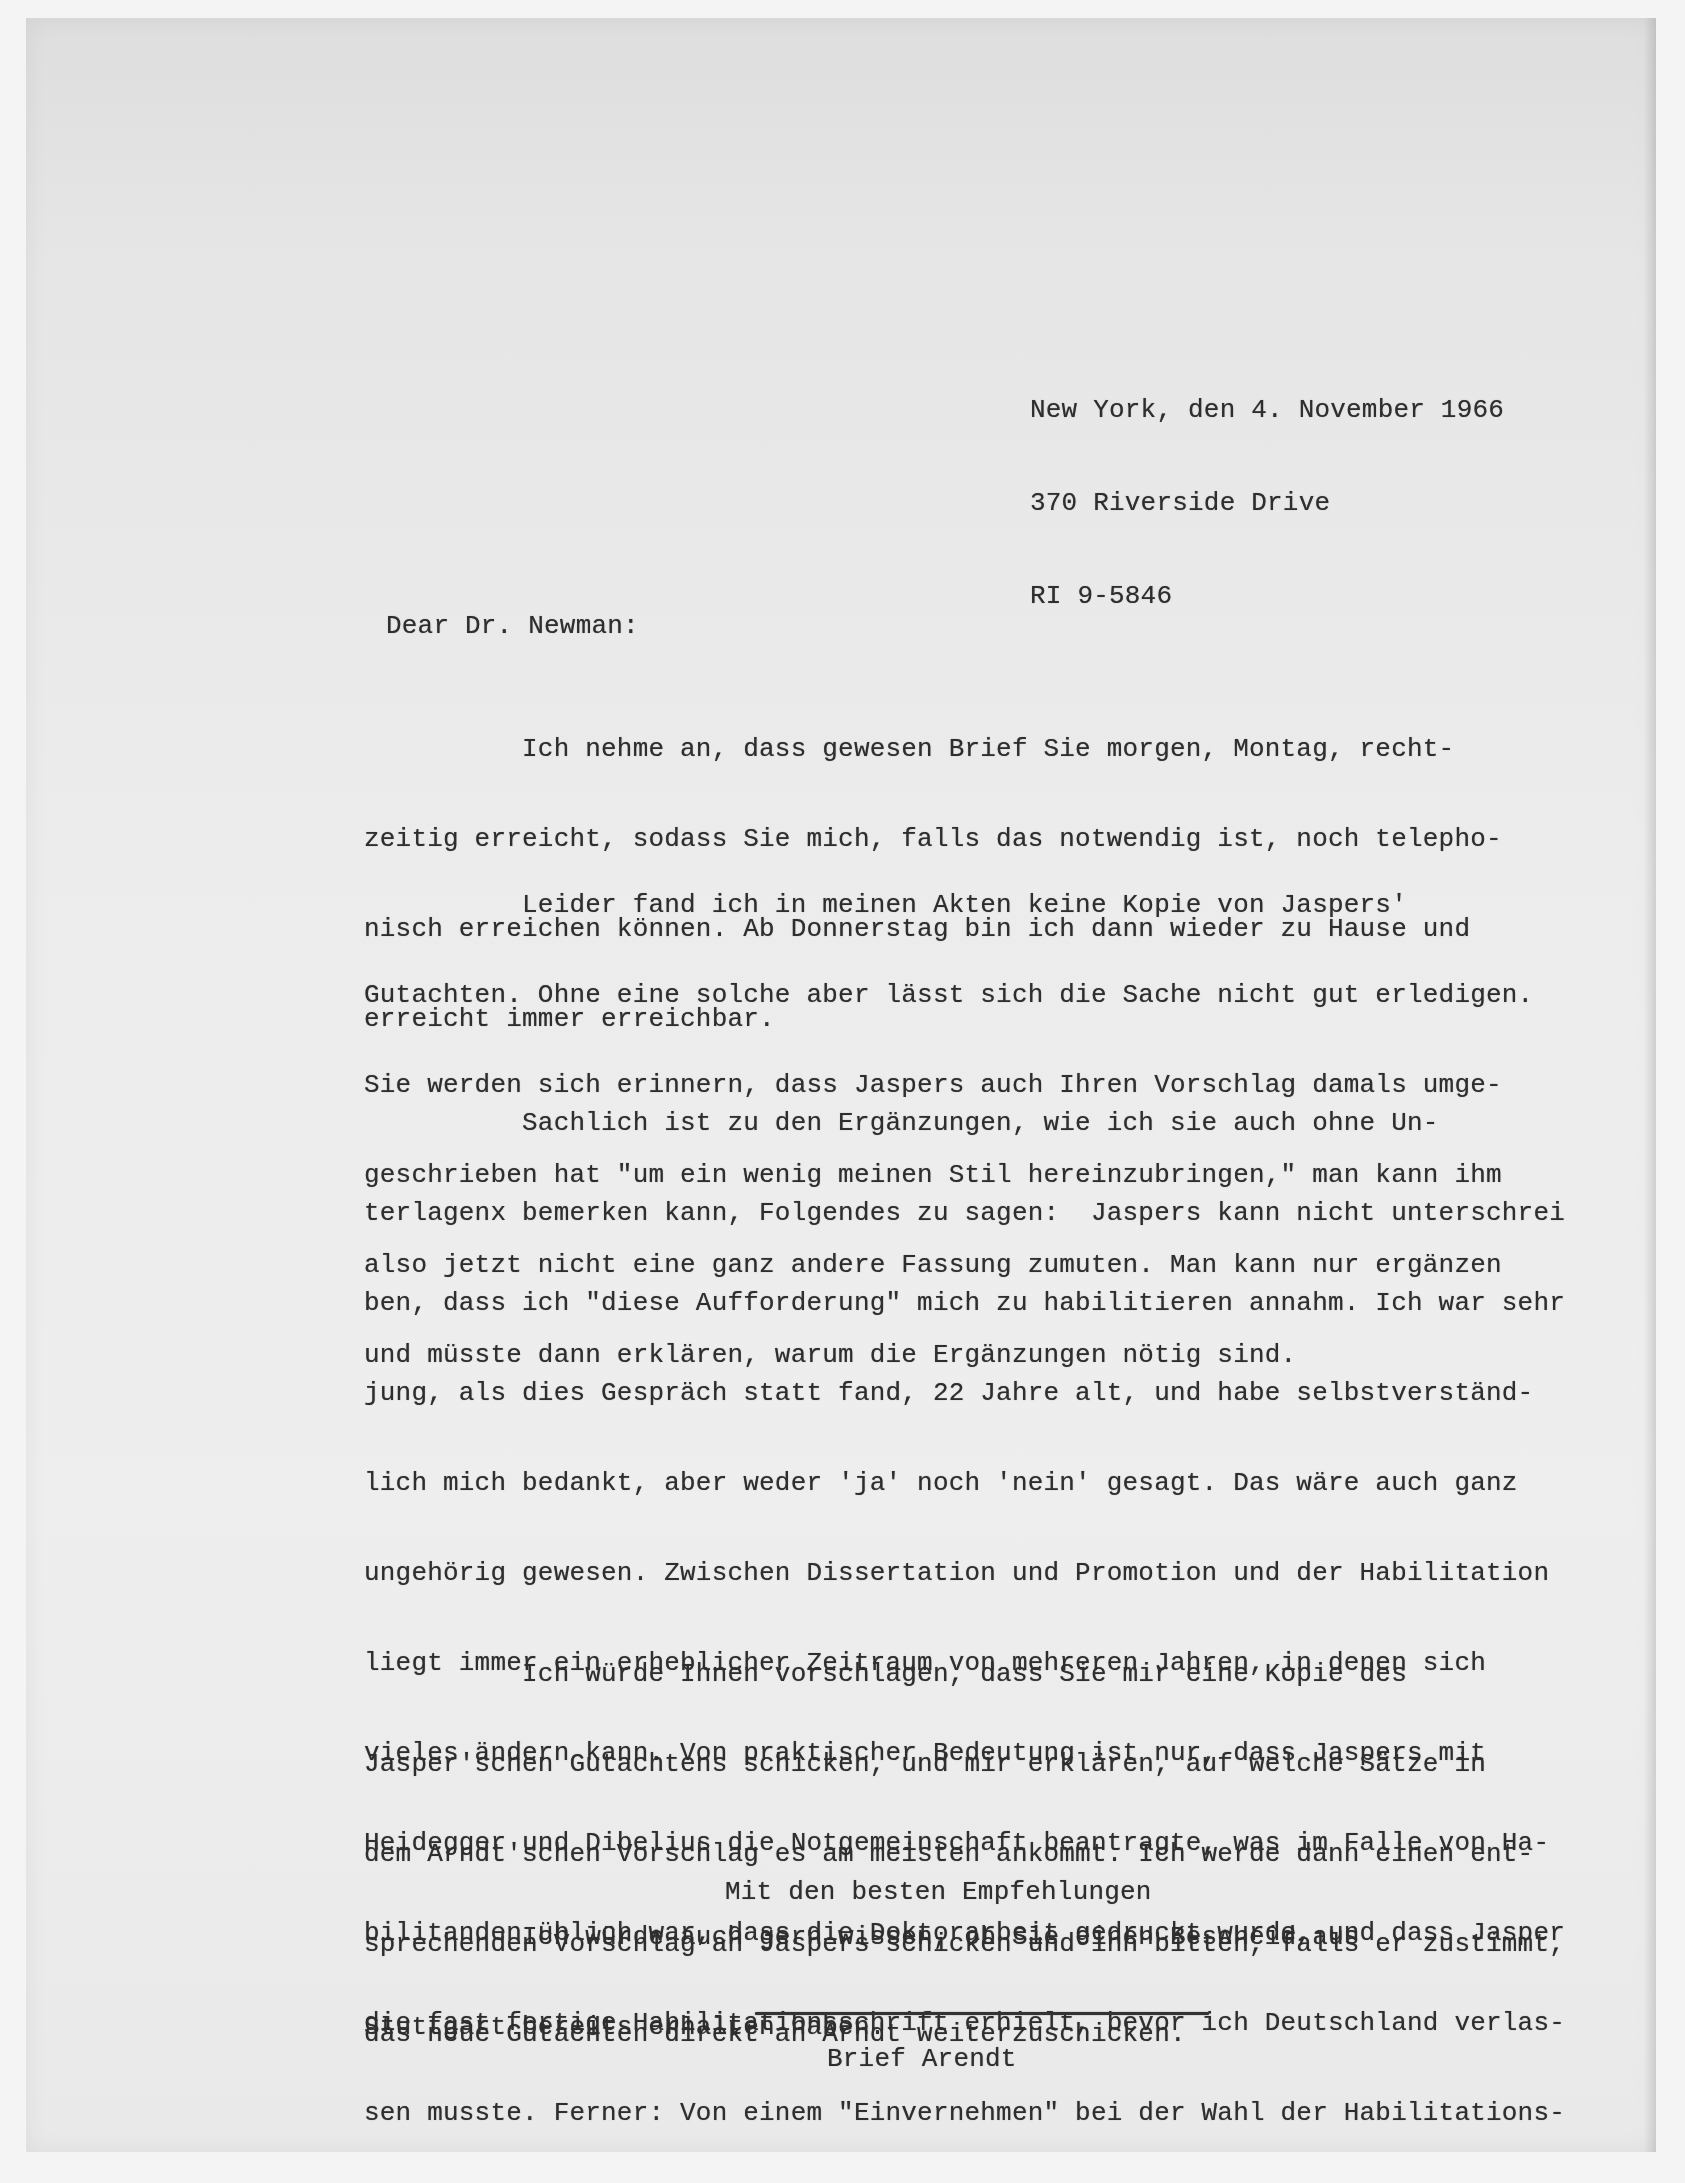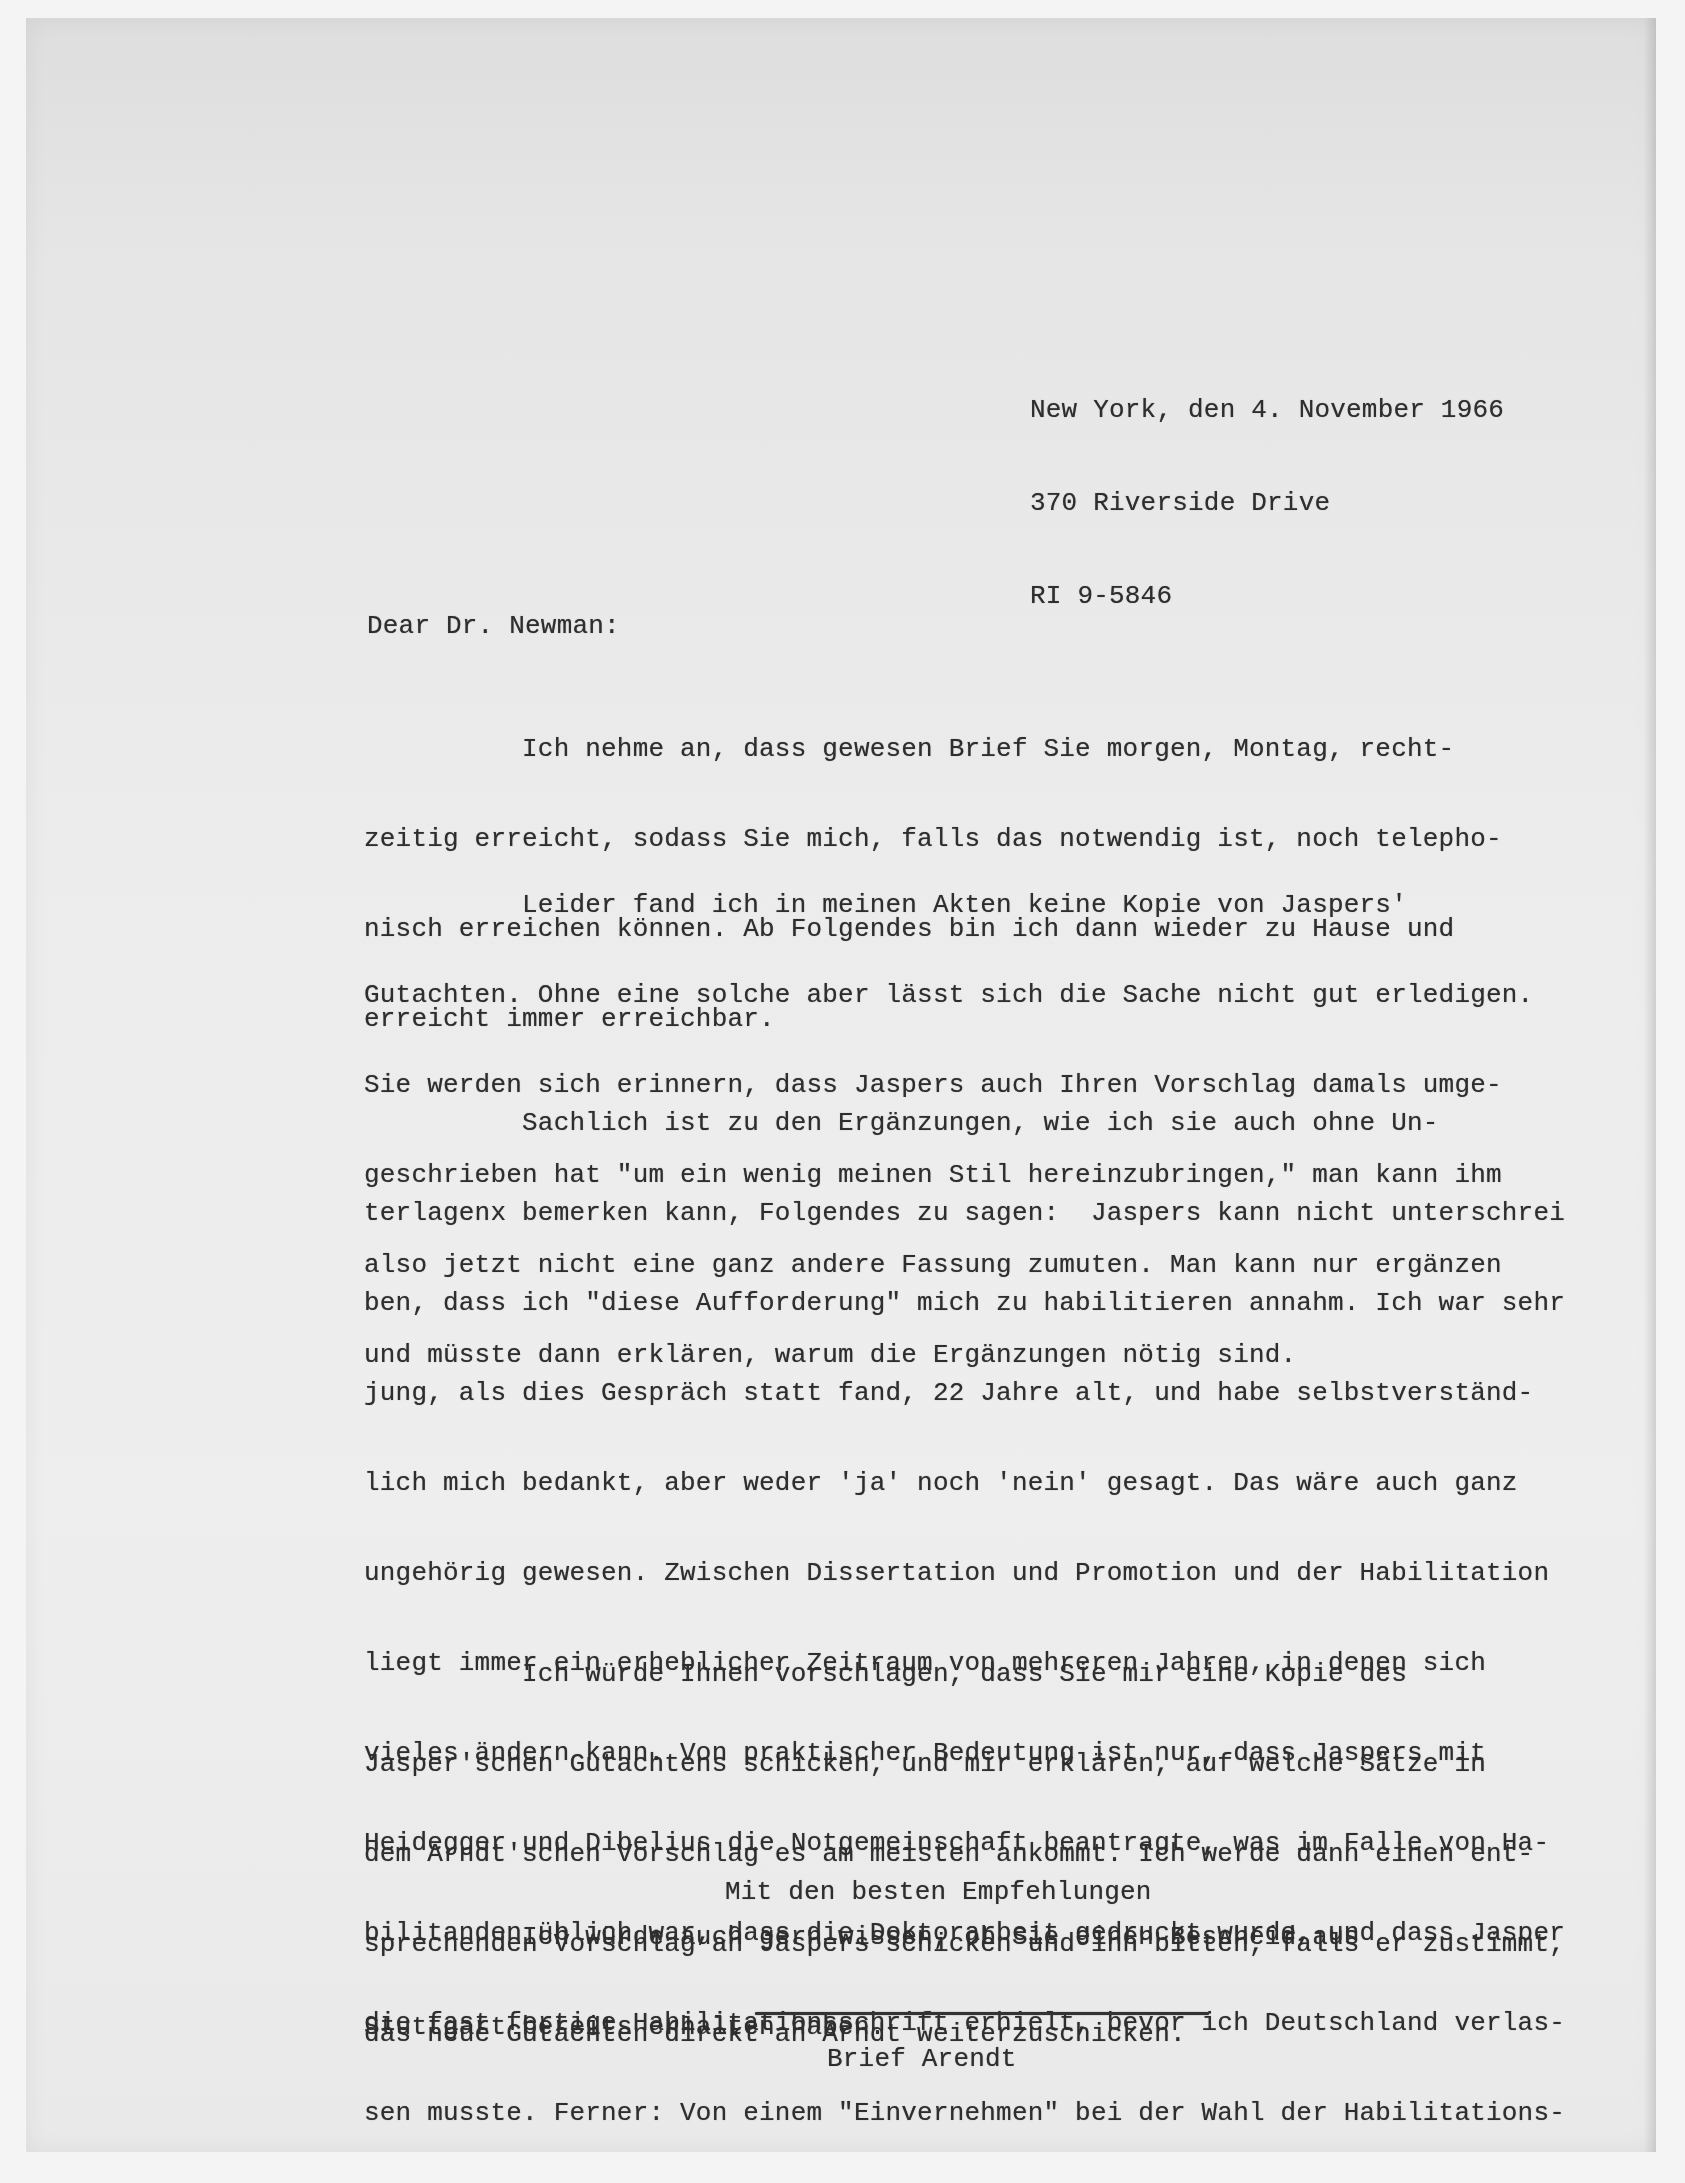--- a/index.html
+++ b/index.html
@@ -41,21 +41,21 @@
       text-shadow: 0 0 0.9px rgba(40,40,40,0.55);
       position: absolute;
       line-height: 30px;
     }
     .header {
       left: 1004px;
       top: 315px;
       line-height: 31px;
     }
     .salutation {
-      left: 341px;
+      left: 360px;
       top: 593px;
       text-align: center;
     }
     .para {
       left: 338px;
     }
     .line { display: block; }
     .p1 { top: 656px; }
     .p2 { top: 812px; }
     .p3 { top: 1030px; }
@@ -89,21 +89,21 @@
     <span class="line">New York, den 4. November 1966</span>
     <span class="line">370 Riverside Drive</span>
     <span class="line">RI 9-5846</span>
   </div>
 
   <div class="typed salutation">Dear Dr. Newman:</div>
 
   <div class="typed para p1">
     <span class="line">          Ich nehme an, dass gewesen Brief Sie morgen, Montag, recht-</span>
     <span class="line">zeitig erreicht, sodass Sie mich, falls das notwendig ist, noch telepho-</span>
-    <span class="line">nisch erreichen können. Ab Folgendes bin ich dann wieder zu Hause und</span>
+    <span class="line">nisch erreichen können. Ab Donnerstag bin ich dann wieder zu Hause und</span>
     <span class="line">erreicht immer erreichbar.</span>
   </div>
 
   <div class="typed para p2">
     <span class="line">          Leider fand ich in meinen Akten keine Kopie von Jaspers'</span>
     <span class="line">Gutachten. Ohne eine solche aber lässt sich die Sache nicht gut erledigen.</span>
     <span class="line">Sie werden sich erinnern, dass Jaspers auch Ihren Vorschlag damals umge-</span>
     <span class="line">geschrieben hat "um ein wenig meinen Stil hereinzubringen," man kann ihm</span>
     <span class="line">also jetzt nicht eine ganz andere Fassung zumuten. Man kann nur ergänzen</span>
     <span class="line">und müsste dann erklären, warum die Ergänzungen nötig sind.</span>

